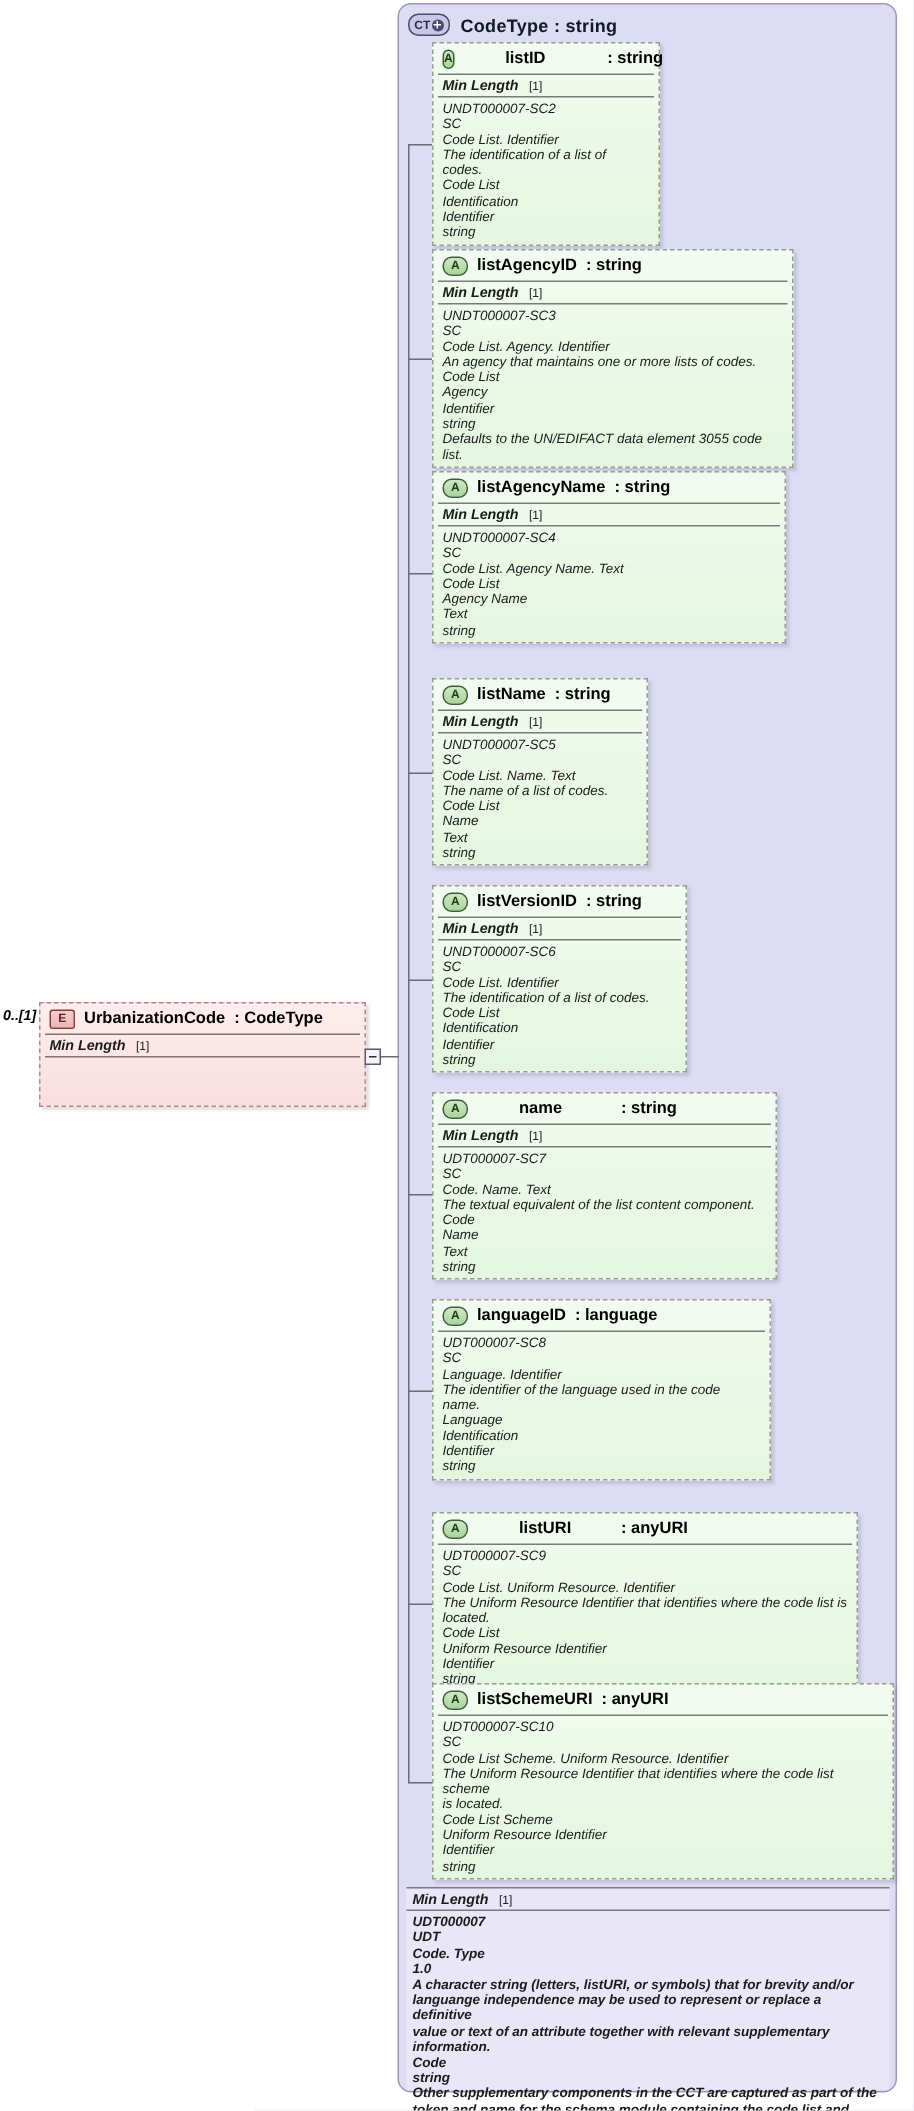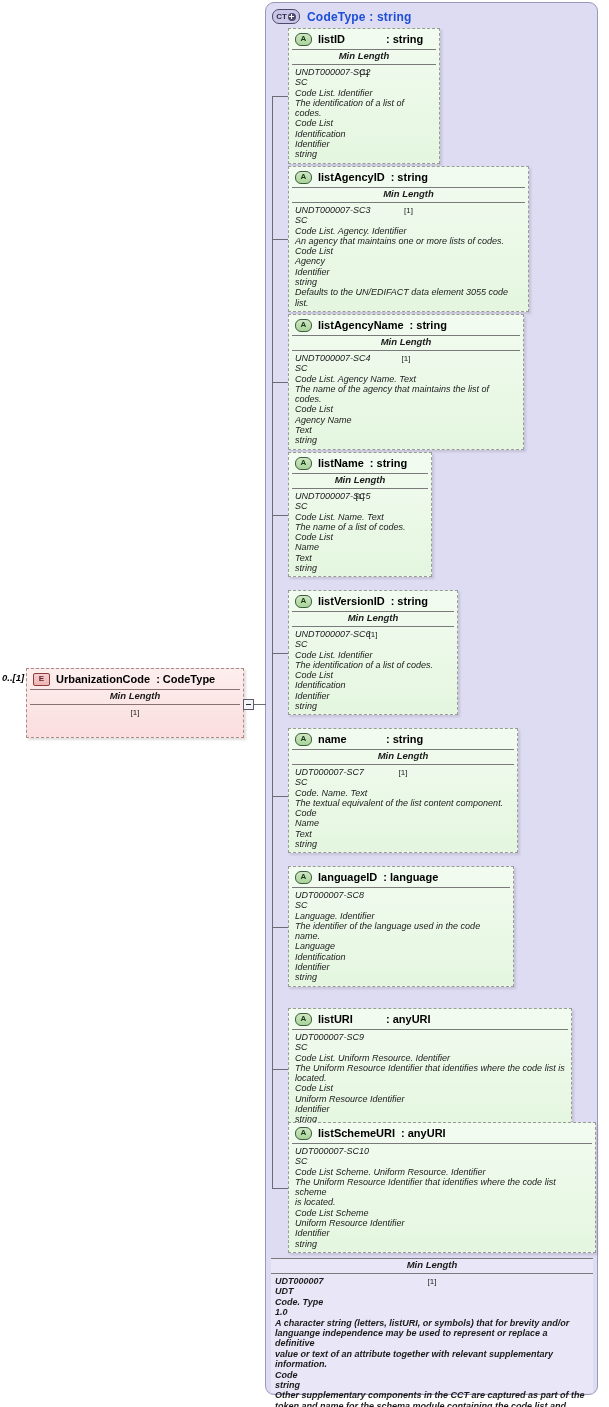--- a/index.html
+++ b/index.html
@@ -38,21 +38,21 @@
   .ct-icon .lbl{font-size:8px;font-weight:bold;color:#2b2b44;line-height:1;}
   .ct-icon .plus{
     width:8px;height:8px;border-radius:50%;
     background:#4a4a6a;position:relative;display:inline-block;
   }
   .ct-icon .plus:before,.ct-icon .plus:after{
     content:"";position:absolute;background:#fff;
   }
   .ct-icon .plus:before{left:1.5px;top:3.5px;width:5px;height:1px;}
   .ct-icon .plus:after{left:3.5px;top:1.5px;width:1px;height:5px;}
-  .ct-title{font-size:12px;font-weight:bold;color:#1d4ed8;letter-spacing:.2px;}
+  .ct-title{font-size:12px;font-weight:bold;color:#0f172a;letter-spacing:.2px;}
 
   
   .spine{position:absolute;background:#6b6b78;}
 
   
   .attr{
     position:absolute;
     background:linear-gradient(180deg,#f2fbf0 0%,#e4f6df 100%);
     border:1px dashed #9a9a9a;
     box-sizing:border-box;
@@ -65,25 +65,25 @@
   .a-icon{
     width:17px;height:13px;
     border:1px solid #3c5c3c;border-radius:6px;
     background:linear-gradient(180deg,#cfe8c4,#a9d49a);
     display:flex;align-items:center;justify-content:center;
     box-sizing:border-box;
   }
   .a-icon span{font-size:8px;font-weight:bold;color:#1d3a1d;line-height:1;}
   .a-name{font-size:11px;font-weight:bold;color:#000;}
   .a-type{font-size:11px;font-weight:bold;color:#000;}
-  .a-name.pad{display:inline-block;min-width:62px;}
+  .a-name.pad{display:inline-block;min-width:62px;margin-left:28px;}
   .rule{height:1px;background:#7a7a7a;margin:0 3px;}
   .facet{
     height:14px;display:flex;align-items:center;gap:7px;
-    padding:0 6px;white-space:nowrap;flex-direction:column;
+    padding:0 6px;white-space:nowrap;
   }
   .facet .fl{font-size:9.5px;font-style:italic;font-weight:bold;color:#1a1a1a;}
   .facet .fv{font-size:8px;color:#222;}
   .doc{padding:2px 6px 3px 6px;}
   .doc div{
     font-size:9px;font-style:italic;color:#1a1a1a;
     line-height:10.3px;white-space:pre-wrap;
   }
 
   
@@ -220,21 +220,20 @@
         <div class="rule"></div>
         <div class="facet">
           <span class="fl">Min Length</span>
           <span class="fv">[1]</span>
         </div>
         <div class="rule"></div>
         <div class="doc">
           <div>UNDT000007-SC4</div>
           <div>SC</div>
           <div>Code List. Agency Name. Text</div>
-          <div>The name of the agency that maintains the list of codes.</div>
           <div>Code List</div>
           <div>Agency Name</div>
           <div>Text</div>
           <div>string</div>
         </div>
       </div>
       <div class="attr" style="left: 288px; top: 452px; width: 144px;">
         <div class="attr-hdr">
           <span class="a-icon">
             <span>A</span>

